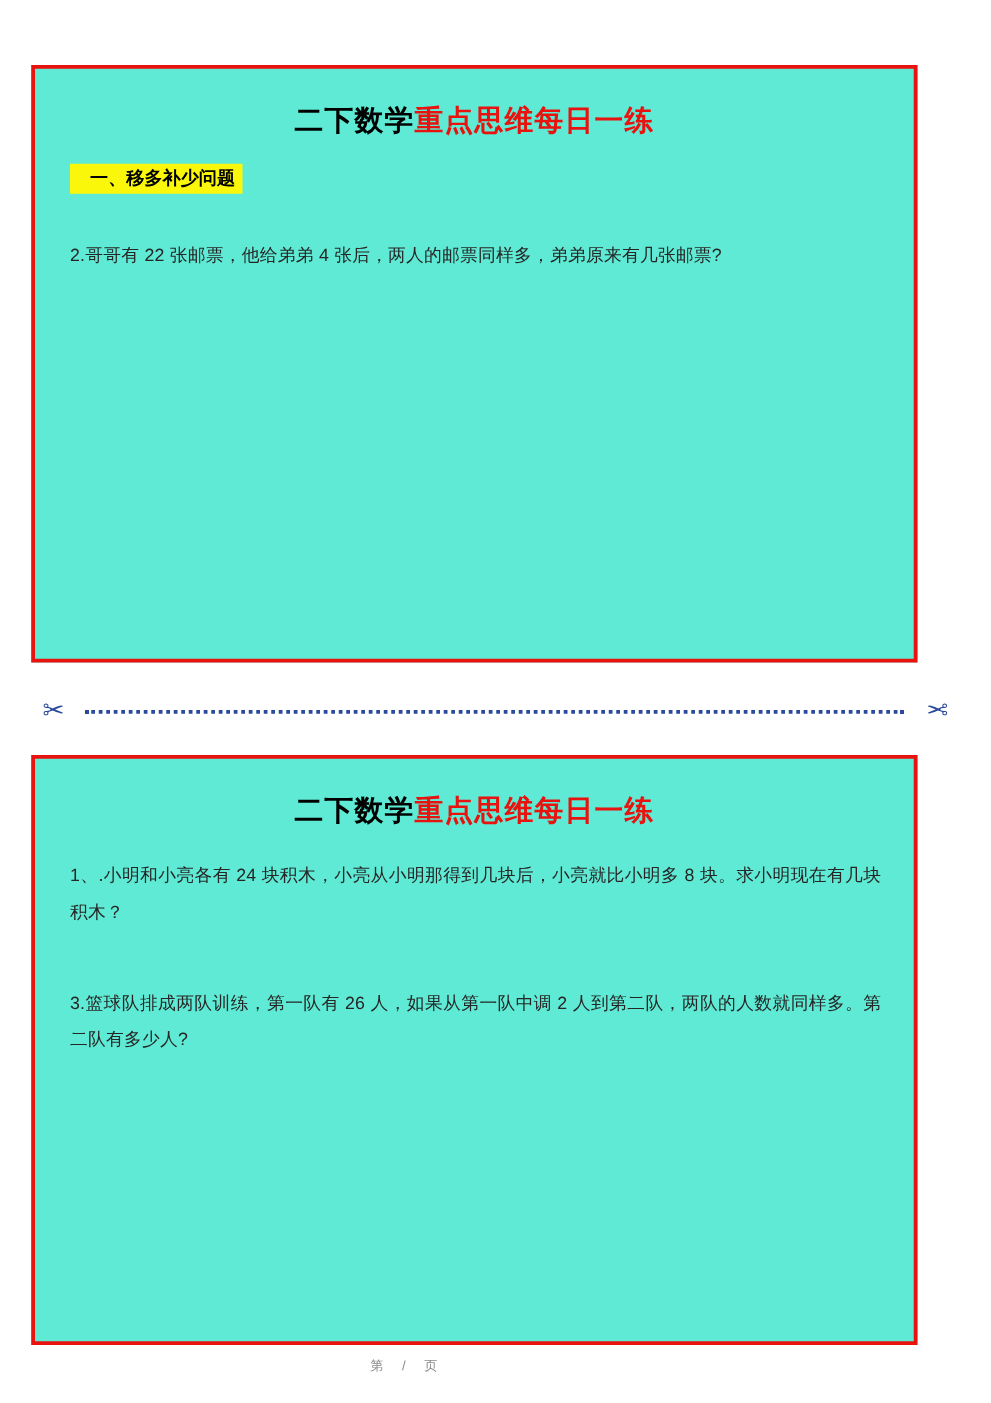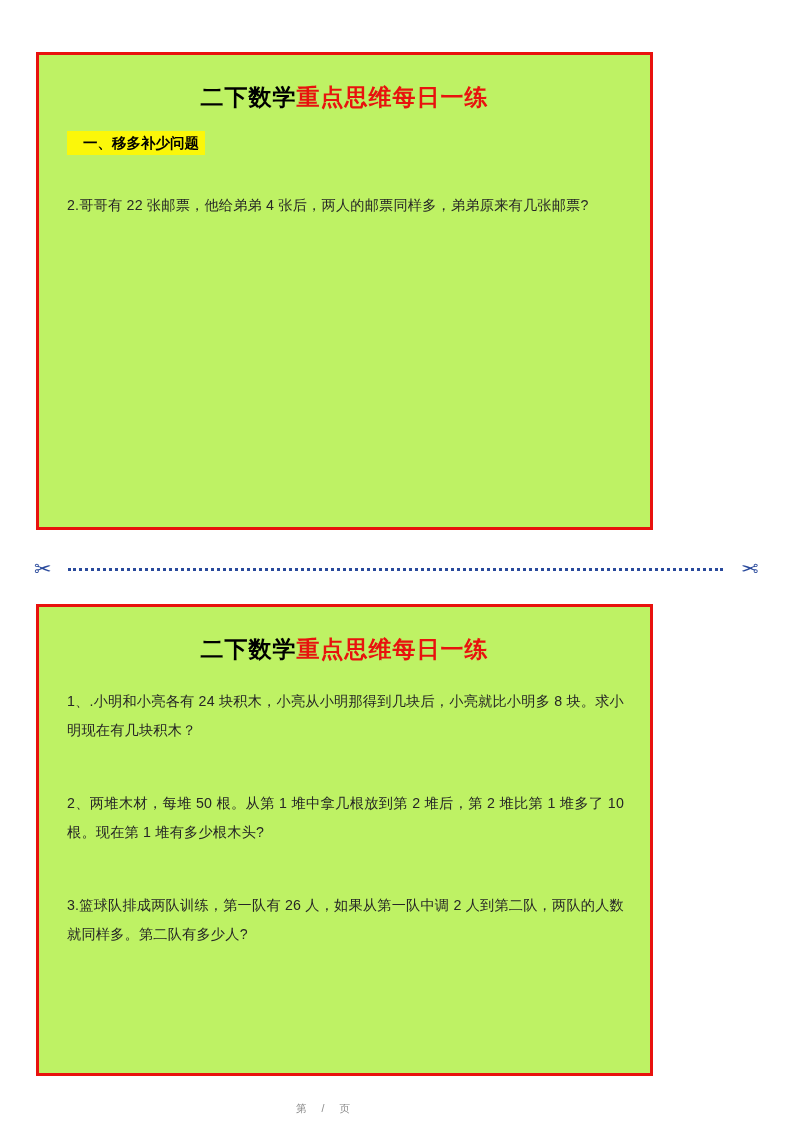--- a/index.html
+++ b/index.html
@@ -19,25 +19,25 @@
     width: 793px;
     height: 1122px;
     box-sizing: border-box;
     padding: 0;
     position: relative;
   }
 
   
   .card {
     position: absolute;
-    left: 36px;
-    width: 617px;
+    left: 25px;
+    width: 709px;
     box-sizing: border-box;
     border: 3px solid #e8120e;
-    background: #bef264;
+    background: #5eead4;
   }
   .card-1 { top: 52px;  height: 478px; }
   .card-2 { top: 604px; height: 472px; }
 
   .card-inner {
     padding: 18px 26px 10px 26px;
   }
 
   .title {
     text-align: center;
@@ -102,21 +102,20 @@
   
   .footer {
     position: absolute;
     left: 0;
     top: 1086px;
     width: 649px;
     text-align: center;
     font-size: 10.5px;
     color: #8a8a8a;
     letter-spacing: 3px;
-    margin-top: 16px;
   }
   .footer span { margin: 0 3px; }
 </style>
 </head>
 <body>
 
 <div class="page">
 
   <div class="card card-1">
     <div class="card-inner">
@@ -142,21 +141,20 @@
 
   <div class="card card-2">
     <div class="card-inner">
 
       <div class="title">
         <span class="t-black">二下数学</span><span class="t-red">重点思维每日一练</span>
       </div>
 
       <p class="q gap-md">1、.小明和小亮各有 24 块积木，小亮从小明那得到几块后，小亮就比小明多 8 块。求小明现在有几块积木？</p>
 
-      <p class="q gap-xl">2、两堆木材，每堆 50 根。从第 1 堆中拿几根放到第 2 堆后，第 2 堆比第 1 堆多了 10 根。现在第 1 堆有多少根木头?</p>
 
       <p class="q gap-xl">3.篮球队排成两队训练，第一队有 26 人，如果从第一队中调 2 人到第二队，两队的人数就同样多。第二队有多少人?</p>
 
     </div>
   </div>
 
   <div class="footer">
     <span>第</span>
     <span>/</span>
     <span>页</span>

